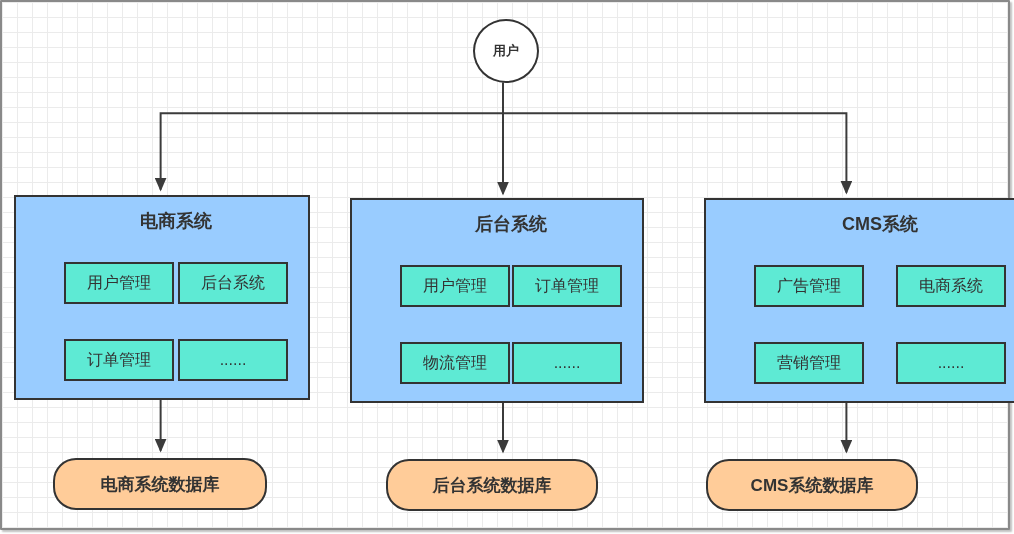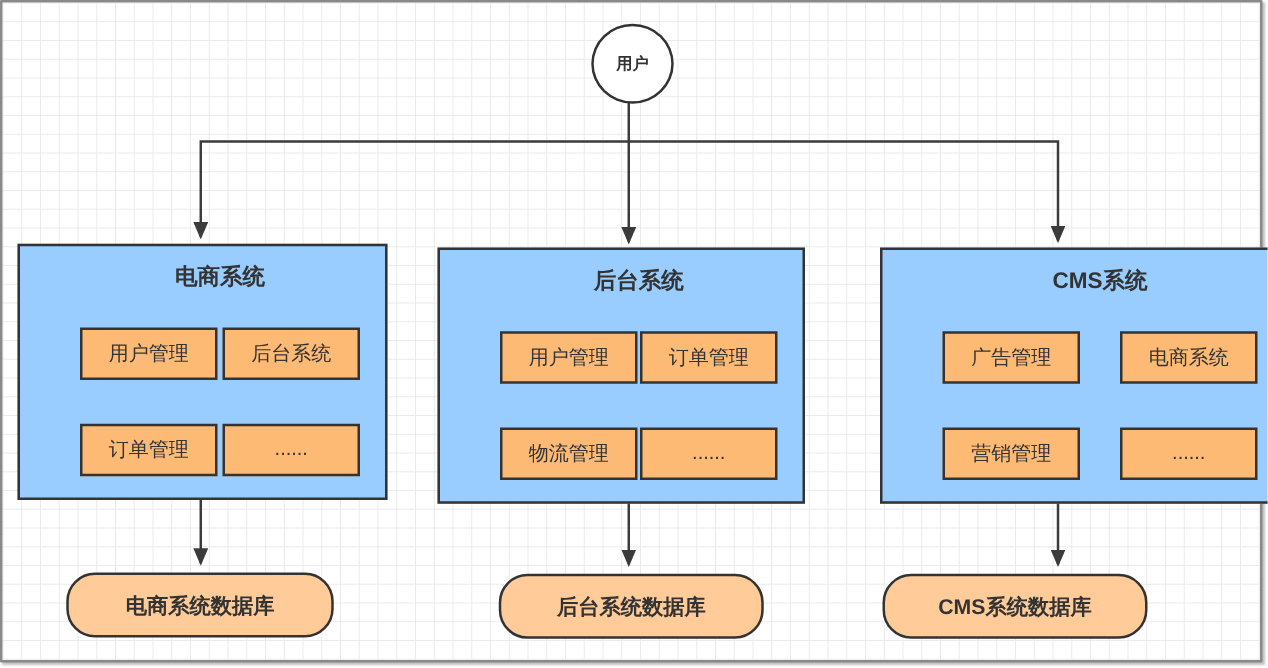--- a/index.html
+++ b/index.html
@@ -40,21 +40,21 @@
   .system-title{
     margin-top:13px;text-align:center;
     font-size:18px;font-weight:bold;line-height:22px;
   }
   .module-grid{
     display:grid;grid-template-columns:110px 110px;
     justify-content:space-between;row-gap:35px;
     padding:0 20px;margin-top:30px;
   }
   .module{
-    height:42px;background:#fdba74;border:2px solid var(--node-stroke);
+    height:42px;background:#5eead4;border:2px solid var(--node-stroke);
     display:flex;align-items:center;justify-content:center;
     font-size:16px;
   }
   .db{
     position:absolute;height:52px;
     background:var(--database-fill);border:2px solid var(--node-stroke);
     border-radius:23px;
     display:flex;align-items:center;justify-content:center;
     font-size:17px;font-weight:bold;
   }
@@ -107,17 +107,17 @@
     <div class="module-grid">
       <div class="module">广告管理</div>
       <div class="module">电商系统</div>
       <div class="module">营销管理</div>
       <div class="module">......</div>
     </div>
   </div>
 
   <div class="db" style="left:51px;top:456px;width:214px;">电商系统数据库</div>
 
-  <div class="db" style="left:397px;top:457px;width:212px;">后台系统数据库</div>
+  <div class="db" style="left:384px;top:457px;width:212px;">后台系统数据库</div>
 
   <div class="db" style="left:704px;top:457px;width:212px;">CMS系统数据库</div>
 
 </div>
 
 </body></html>

